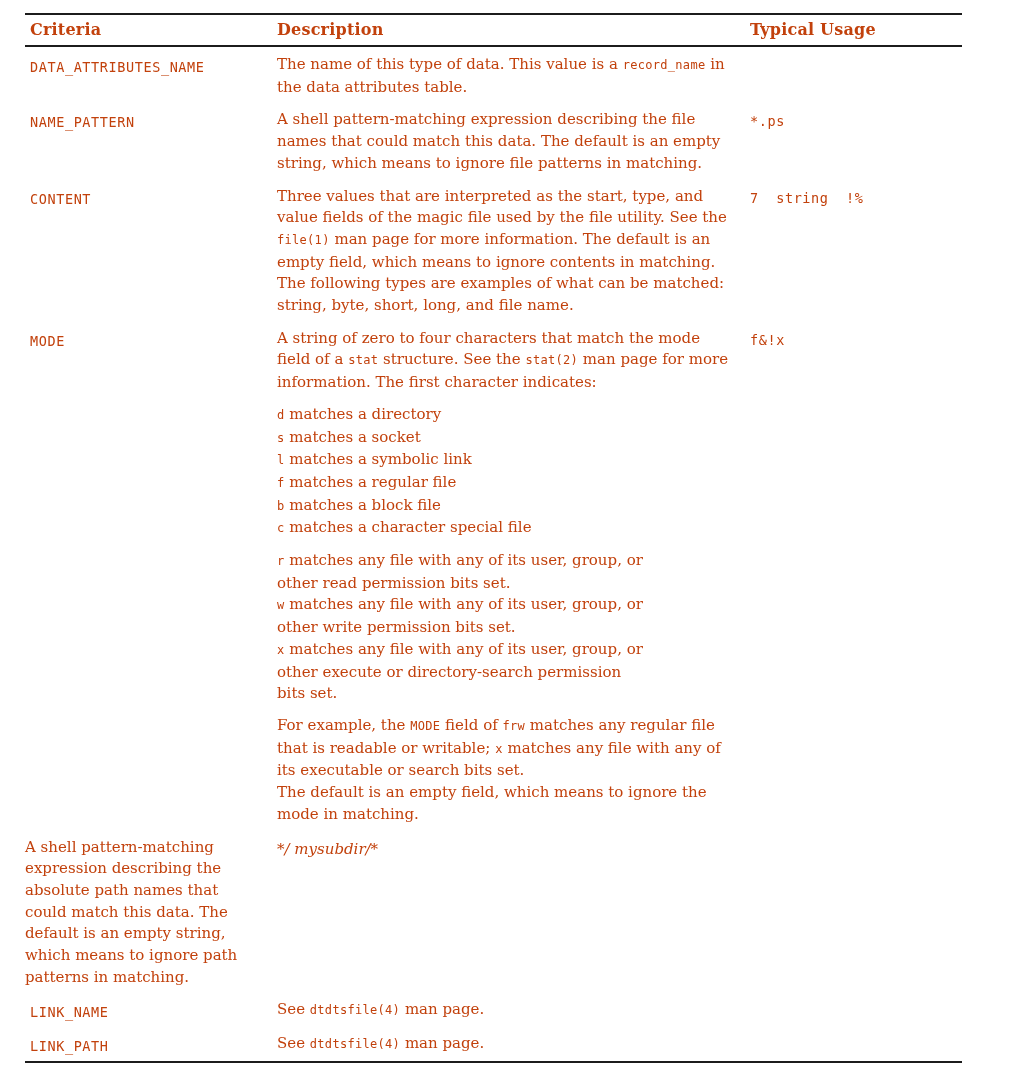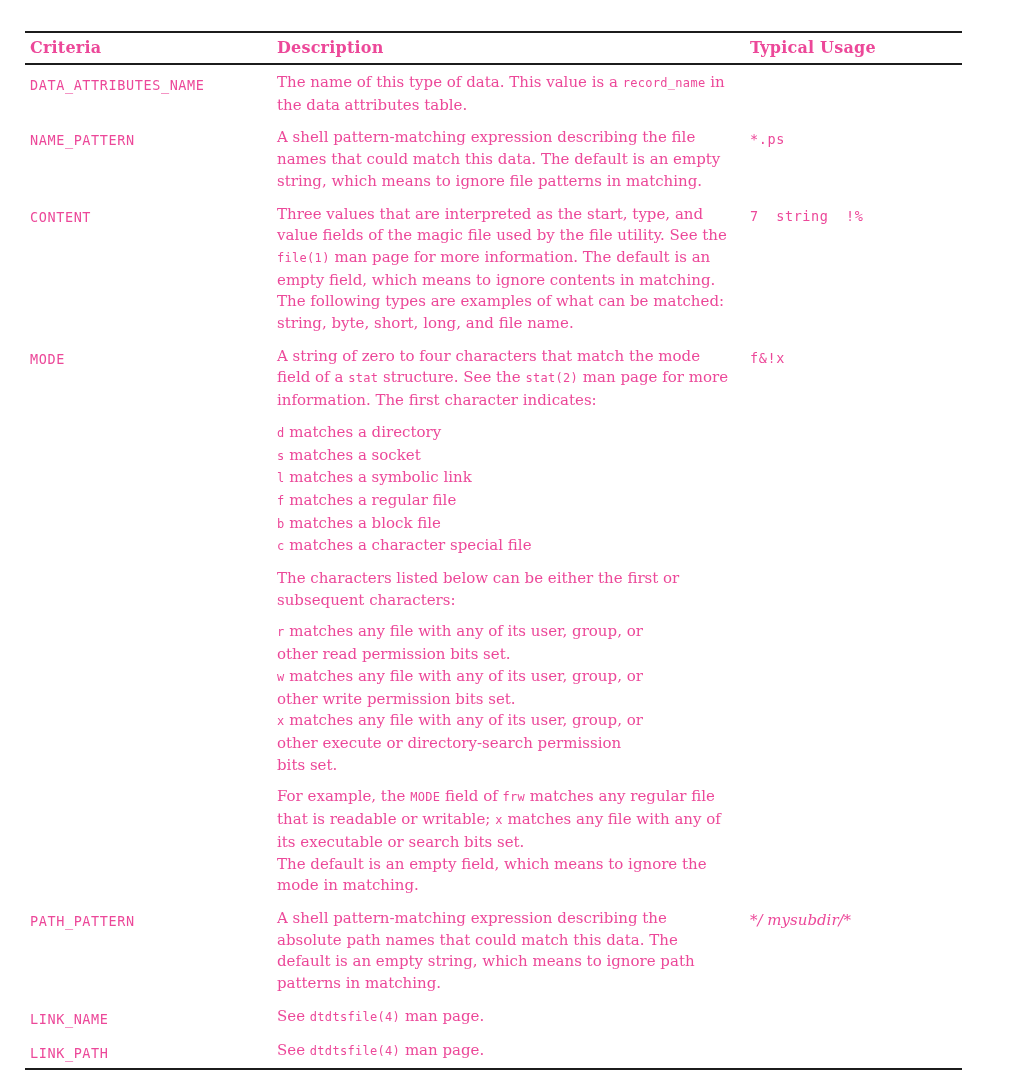--- a/index.html
+++ b/index.html
@@ -7,23 +7,23 @@
     padding: 0;
     background: #ffffff;
     width: 1015px;
     height: 1074px;
     overflow: hidden;
   }
   .page {
     box-sizing: border-box;
     width: 987px;
     height: 1074px;
-    padding: 31px 25px 0 25px;
+    padding: 13px 25px 0 25px;
     font-family: "DejaVu Serif", serif;
-    color: #ec4899;
+    color: #c2410c;
   }
   .rule {
     background: #1c1c1c;
     height: 2px;
     width: 100%;
   }
   .rule.mid { height: 2px; }
   .header-row {
     display: grid;
     grid-template-columns: 252px 473px 240px;
@@ -114,28 +114,26 @@
         <div class="cell description">
           <div class="para"><span class="seg">Three values that are interpreted as the start, type, and value fields of the magic file used by the file utility. See the </span><span class="seg mono">file(1)</span><span class="seg"> man page for more information. The default is an empty field, which means to ignore contents in matching. The following types are examples of what can be matched: string, byte, short, long, and file name.</span></div>
         </div>
         <div class="cell usage"><span class="seg mono">7  string  !%</span></div>
       </div>
       <div class="row">
         <div class="cell criteria">MODE</div>
         <div class="cell description">
           <div class="para"><span class="seg">A string of zero to four characters that match the mode field of a </span><span class="seg mono">stat</span><span class="seg"> structure. See the </span><span class="seg mono">stat(2)</span><span class="seg"> man page for more information. The first character indicates:</span></div>
           <div class="para"><span class="seg mono">d</span><span class="seg"> matches a directory</span><br><span class="seg mono">s</span><span class="seg"> matches a socket</span><br><span class="seg mono">l</span><span class="seg"> matches a symbolic link</span><br><span class="seg mono">f</span><span class="seg"> matches a regular file</span><br><span class="seg mono">b</span><span class="seg"> matches a block file</span><br><span class="seg mono">c</span><span class="seg"> matches a character special file</span></div>
-          <div class="para"><span class="seg">The characters listed below can be either the first or subsequent characters:</span></div>
           <div class="para"><span class="seg mono">r</span><span class="seg"> matches any file with any of its user, group, or</span><br><span class="seg">other read permission bits set.</span><br><span class="seg mono">w</span><span class="seg"> matches any file with any of its user, group, or</span><br><span class="seg">other write permission bits set.</span><br><span class="seg mono">x</span><span class="seg"> matches any file with any of its user, group, or</span><br><span class="seg">other execute or directory-search permission</span><br><span class="seg">bits set.</span></div>
           <div class="para"><span class="seg">For example, the </span><span class="seg mono">MODE</span><span class="seg"> field of </span><span class="seg mono">frw</span><span class="seg"> matches any regular file that is readable or writable; </span><span class="seg mono">x</span><span class="seg"> matches any file with any of its executable or search bits set.</span><br><span class="seg">The default is an empty field, which means to ignore the mode in matching.</span></div>
         </div>
         <div class="cell usage"><span class="seg mono">f&amp;!x</span></div>
       </div>
       <div class="row">
-        <div class="cell criteria">PATH_PATTERN</div>
         <div class="cell description">
           <div class="para"><span class="seg">A shell pattern-matching expression describing the absolute path names that could match this data. The default is an empty string, which means to ignore path patterns in matching.</span></div>
         </div>
         <div class="cell usage"><span class="seg italic">*/ mysubdir/*</span></div>
       </div>
       <div class="row">
         <div class="cell criteria">LINK_NAME</div>
         <div class="cell description">
           <div class="para"><span class="seg">See </span><span class="seg mono">dtdtsfile(4)</span><span class="seg"> man page.</span></div>
         </div>

